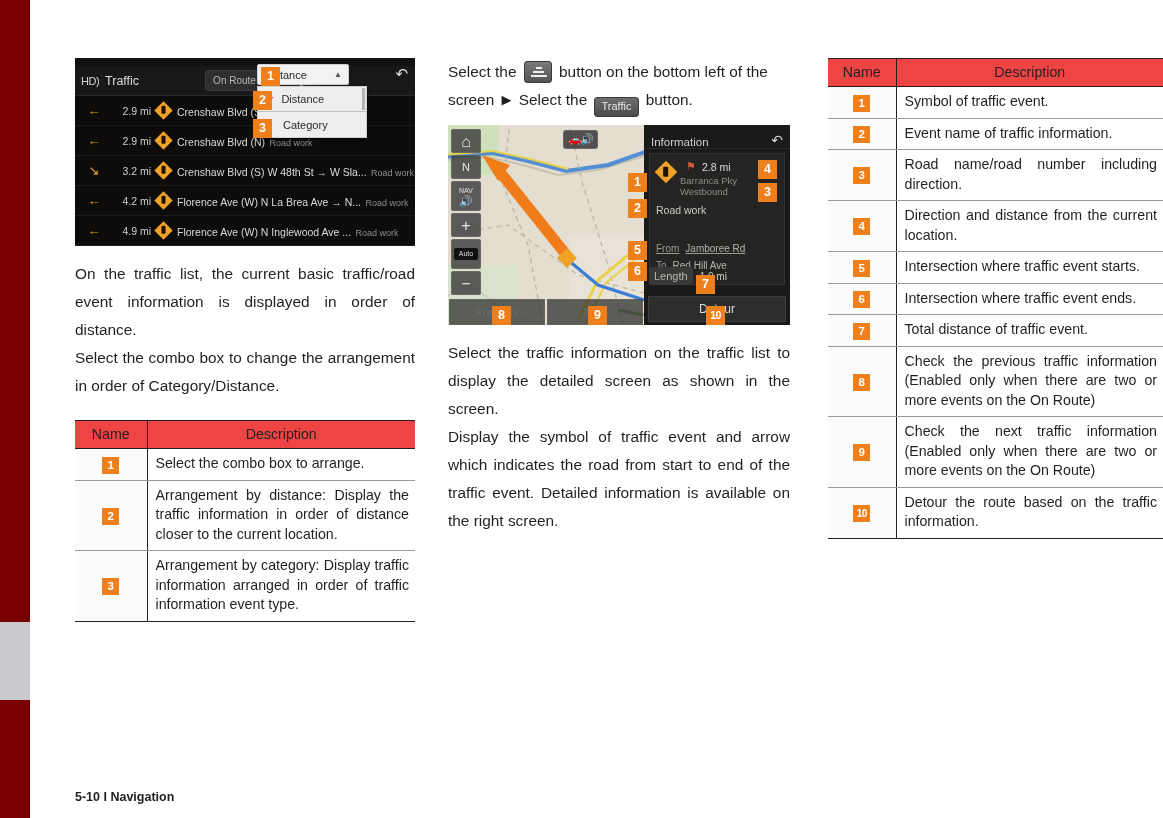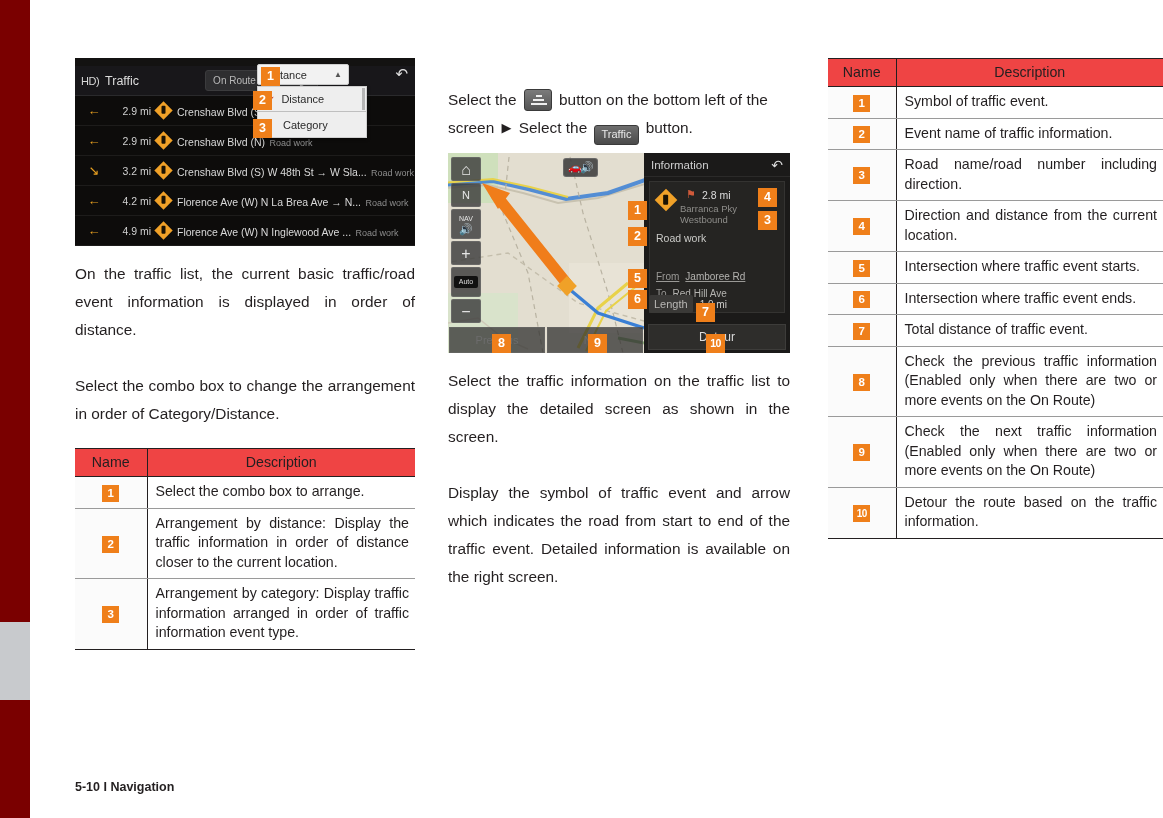--- a/index.html
+++ b/index.html
@@ -23,21 +23,20 @@
   .col-mid    { left: 448px; width: 342px; }
   .col-right  { left: 828px; width: 335px; }
 
   
   p.body {
     font-size: 15.4px;
     line-height: 28px;
     color: #231f20;
     text-align: justify;
     text-justify: inter-word;
-    margin-top: 28px;
   }
   p.body.last { text-align: left; }
 
   
   .heading {
     font-size: 16.5px;
     font-weight: bold;
     color: #a51c1c;
     letter-spacing: -0.2px;
     margin-bottom: 3px;
@@ -259,21 +258,21 @@
     background: rgba(42,42,42,.72);
     border: 1px solid rgba(110,110,110,.45);
     color: #6c6c6c; font-size: 11px;
     display: flex; align-items: center; justify-content: center;
   }
   .s2-info {
     position: absolute; left: 196px; top: 0; width: 146px; height: 200px;
     background: #1b1a19;
   }
   .s2-info-hdr {
-    height: 24px; display: flex; align-items: center;
+    height: 24px; display: flex; align-items: flex-end;
     padding: 0 7px; color: #cfcfcf; font-size: 11.5px;
     border-bottom: 1px solid #2b2a29;
   }
   .s2-info-hdr .bk { margin-left: auto; font-size: 14px; color: #dcdcdc; }
   .s2-card {
     margin: 4px 5px 0; background: #252422; border: 1px solid #343331;
     height: 132px; position: relative; padding: 6px 7px;
   }
   .s2-evico {
     position: absolute; left: 8px; top: 10px;
@@ -303,21 +302,21 @@
   .s2-len .val { color: #cfcecb; font-size: 10px; margin-left: 7px; }
   .s2-detour {
     position: absolute; left: 4px; bottom: 3px; width: 138px; height: 26px;
     background: #2e2d2b; border: 1px solid #3d3c3a;
     color: #dcdcdc; font-size: 12px;
     display: flex; align-items: center; justify-content: center;
   }
 
   
   .footer {
-    position: absolute; left: 75px; bottom: 24px;
+    position: absolute; left: 75px; bottom: 14px;
     font-size: 12.5px; color: #231f20; font-weight: bold;
   }
 </style>
 </head>
 <body>
 
 <div class="page">
 
   <div class="edge-bar edge-red-top"></div>
   <div class="edge-bar edge-gray"></div>

